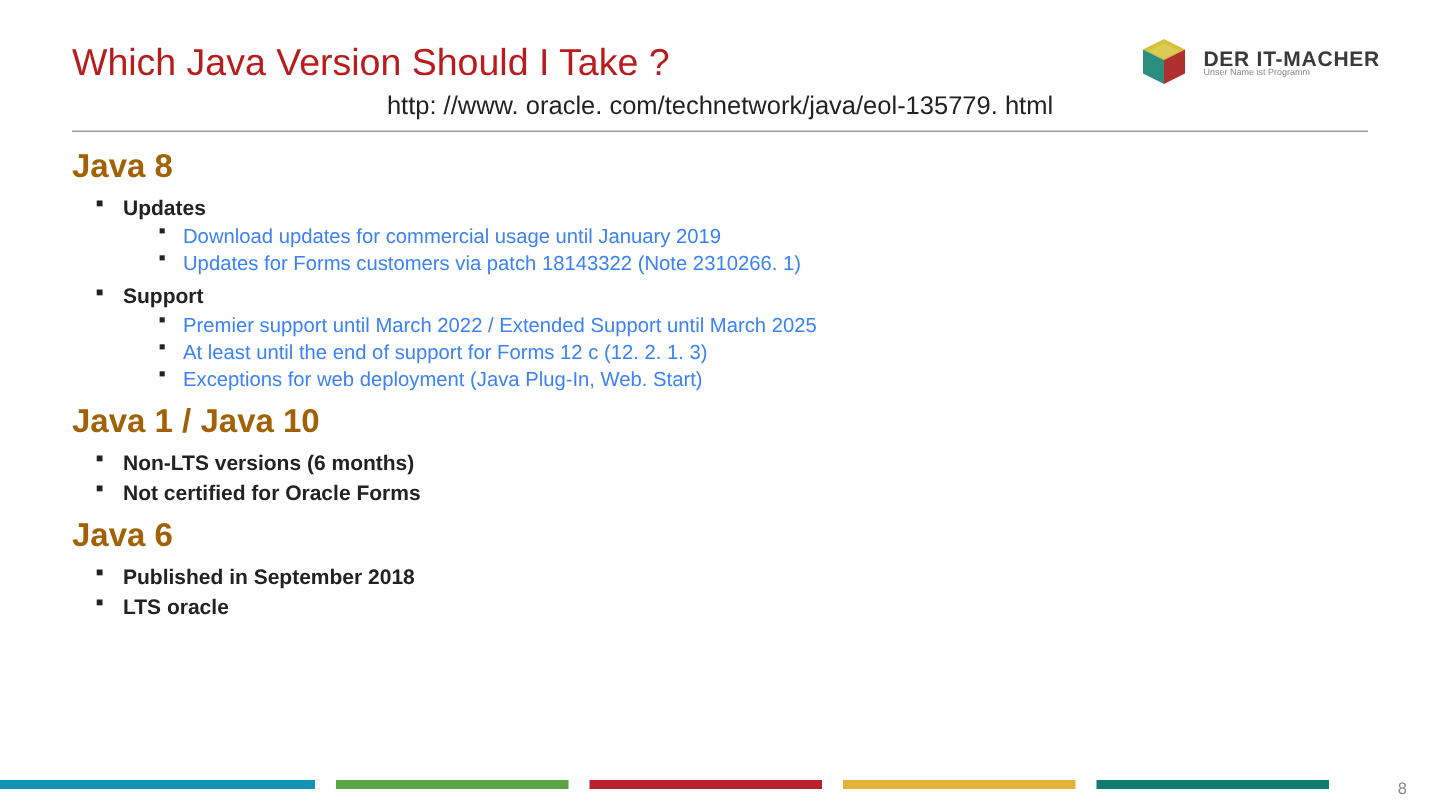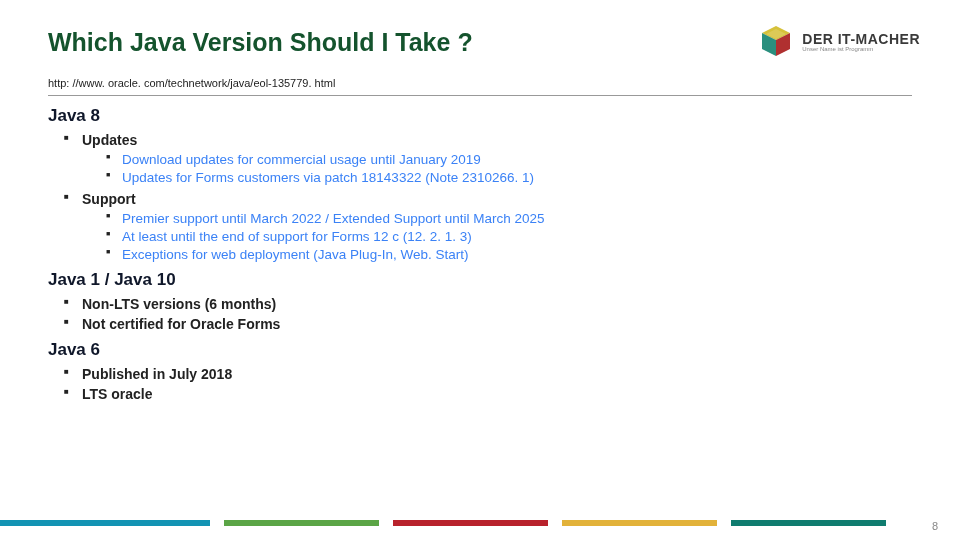--- a/index.html
+++ b/index.html
@@ -11,28 +11,29 @@
     position: relative;
     overflow: hidden;
   }
   .slide {
     padding: 28px 48px 0 48px;
     position: relative;
     height: 100%;
   }
   .title {
     font-size: 25px;
-    font-weight: bold;
-    color: #14532d;
-    margin-bottom: 20px;
+    font-weight: normal;
+    color: #b91c1c;
+    margin-bottom: 4px;
   }
   .url {
-    font-size: 11px;
+    font-size: 17px;
     color: #222;
     margin-bottom: 6px;
+    text-align: center;
   }
   .rule {
     border: none;
     border-top: 1px solid #999;
     margin-bottom: 10px;
     width: 100%;
   }
   .logo {
     position: absolute;
     top: 24px;
@@ -50,23 +51,23 @@
     font-size: 14px;
     font-weight: bold;
     color: #3a3a3a;
     letter-spacing: 0.5px;
   }
   .logo-sub {
     font-size: 6px;
     color: #888;
   }
   h2.section {
-    font-size: 17px;
+    font-size: 22px;
     font-weight: bold;
-    color: #0f172a;
+    color: #a16207;
     margin-top: 8px;
     margin-bottom: 6px;
   }
   ul.lvl1 {
     list-style: none;
     margin-left: 16px;
   }
   ul.lvl1 > li {
     font-size: 14px;
     font-weight: bold;
@@ -161,21 +162,21 @@
             <li>Exceptions for web deployment (Java Plug-In, Web. Start)</li>
           </ul></li>
       </ul>
       <h2 class="section">Java 1 / Java 10</h2>
       <ul class="lvl1">
         <li>Non-LTS versions (6 months)</li>
         <li>Not certified for Oracle Forms</li>
       </ul>
       <h2 class="section">Java 6</h2>
       <ul class="lvl1">
-        <li>Published in July 2018</li>
+        <li>Published in September 2018</li>
         <li>LTS oracle</li>
       </ul>
     </div>
 
   <div class="footer-stripe" id="stripe">
       <div class="stripe-seg" style="background: rgb(19, 147, 179); width: 210px;"></div>
       <div class="stripe-seg" style="background: rgb(91, 165, 70); width: 155px;"></div>
       <div class="stripe-seg" style="background: rgb(184, 34, 44); width: 155px;"></div>
       <div class="stripe-seg" style="background: rgb(226, 178, 58); width: 155px;"></div>
       <div class="stripe-seg" style="background: rgb(15, 124, 111); width: 155px;"></div>

